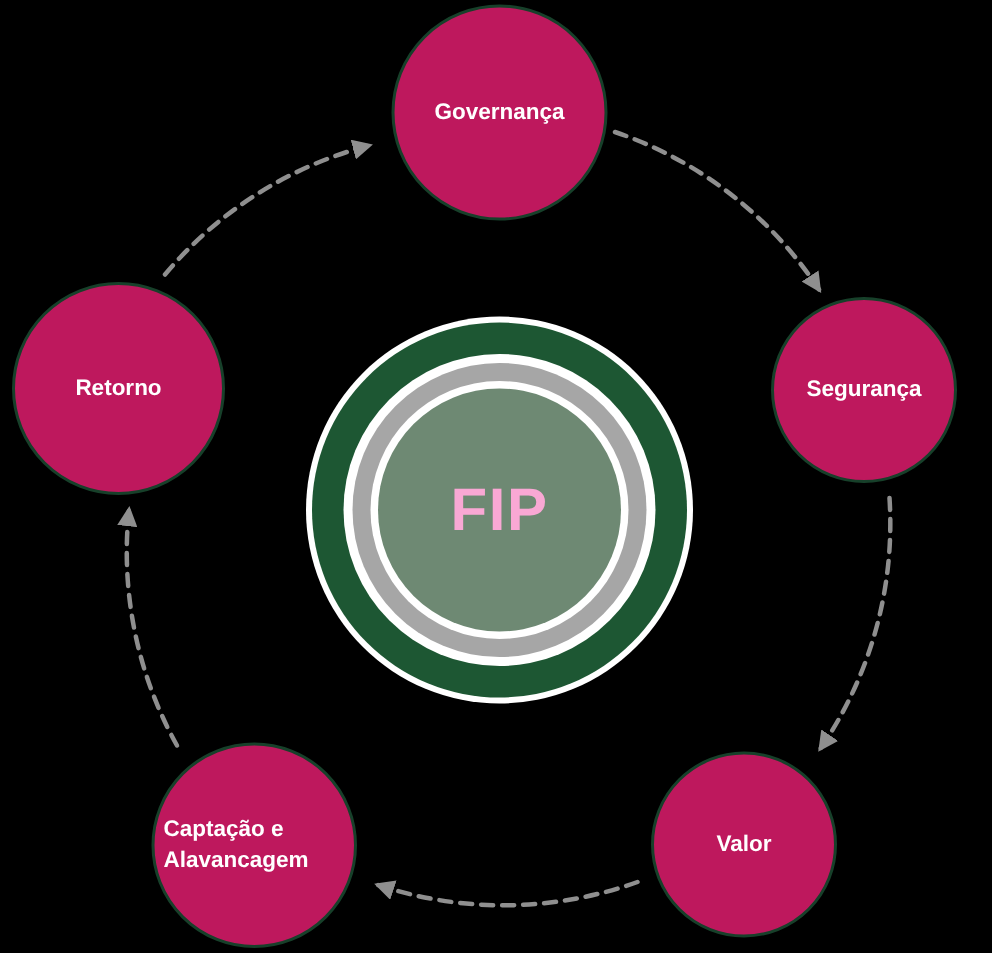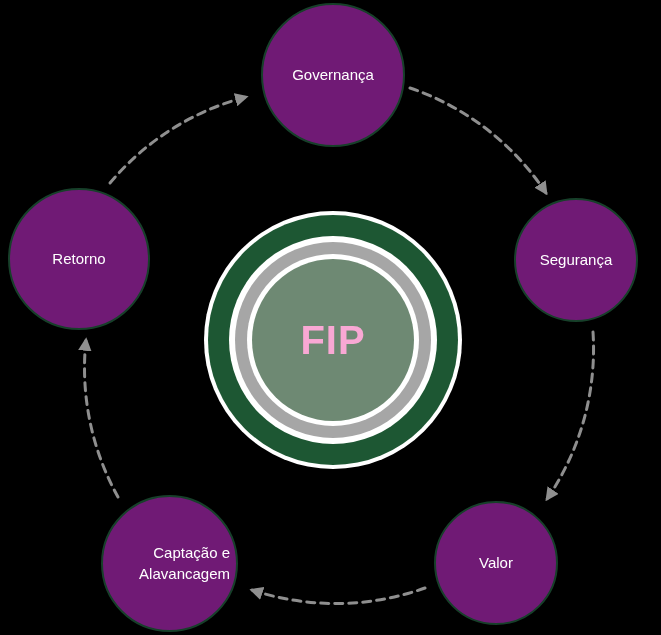--- a/index.html
+++ b/index.html
@@ -20,29 +20,29 @@
   .arrows-layer {
     position: absolute;
     left: 0;
     top: 0;
     width: 661px;
     height: 635px;
   }
   .node {
     position: absolute;
     border-radius: 50%;
-    background: #701a75;
+    background: #be185d;
     border: 2px solid #17402a;
     box-sizing: border-box;
     display: flex;
     align-items: center;
     justify-content: center;
-    text-align: right;
+    text-align: left;
     color: #ffffff;
-    font-weight: normal;
+    font-weight: bold;
     font-size: 15px;
     line-height: 1.35;
     padding: 6px;
   }
   
   .node-governanca { left: 261px; top: 3px;   width: 144px; height: 144px; }
   .node-seguranca  { left: 514px; top: 198px; width: 124px; height: 124px; }
   .node-valor      { left: 434px; top: 501px; width: 124px; height: 124px; }
   .node-captacao   { left: 101px; top: 495px; width: 137px; height: 137px; }
   .node-retorno    { left: 8px;   top: 188px; width: 142px; height: 142px; }

